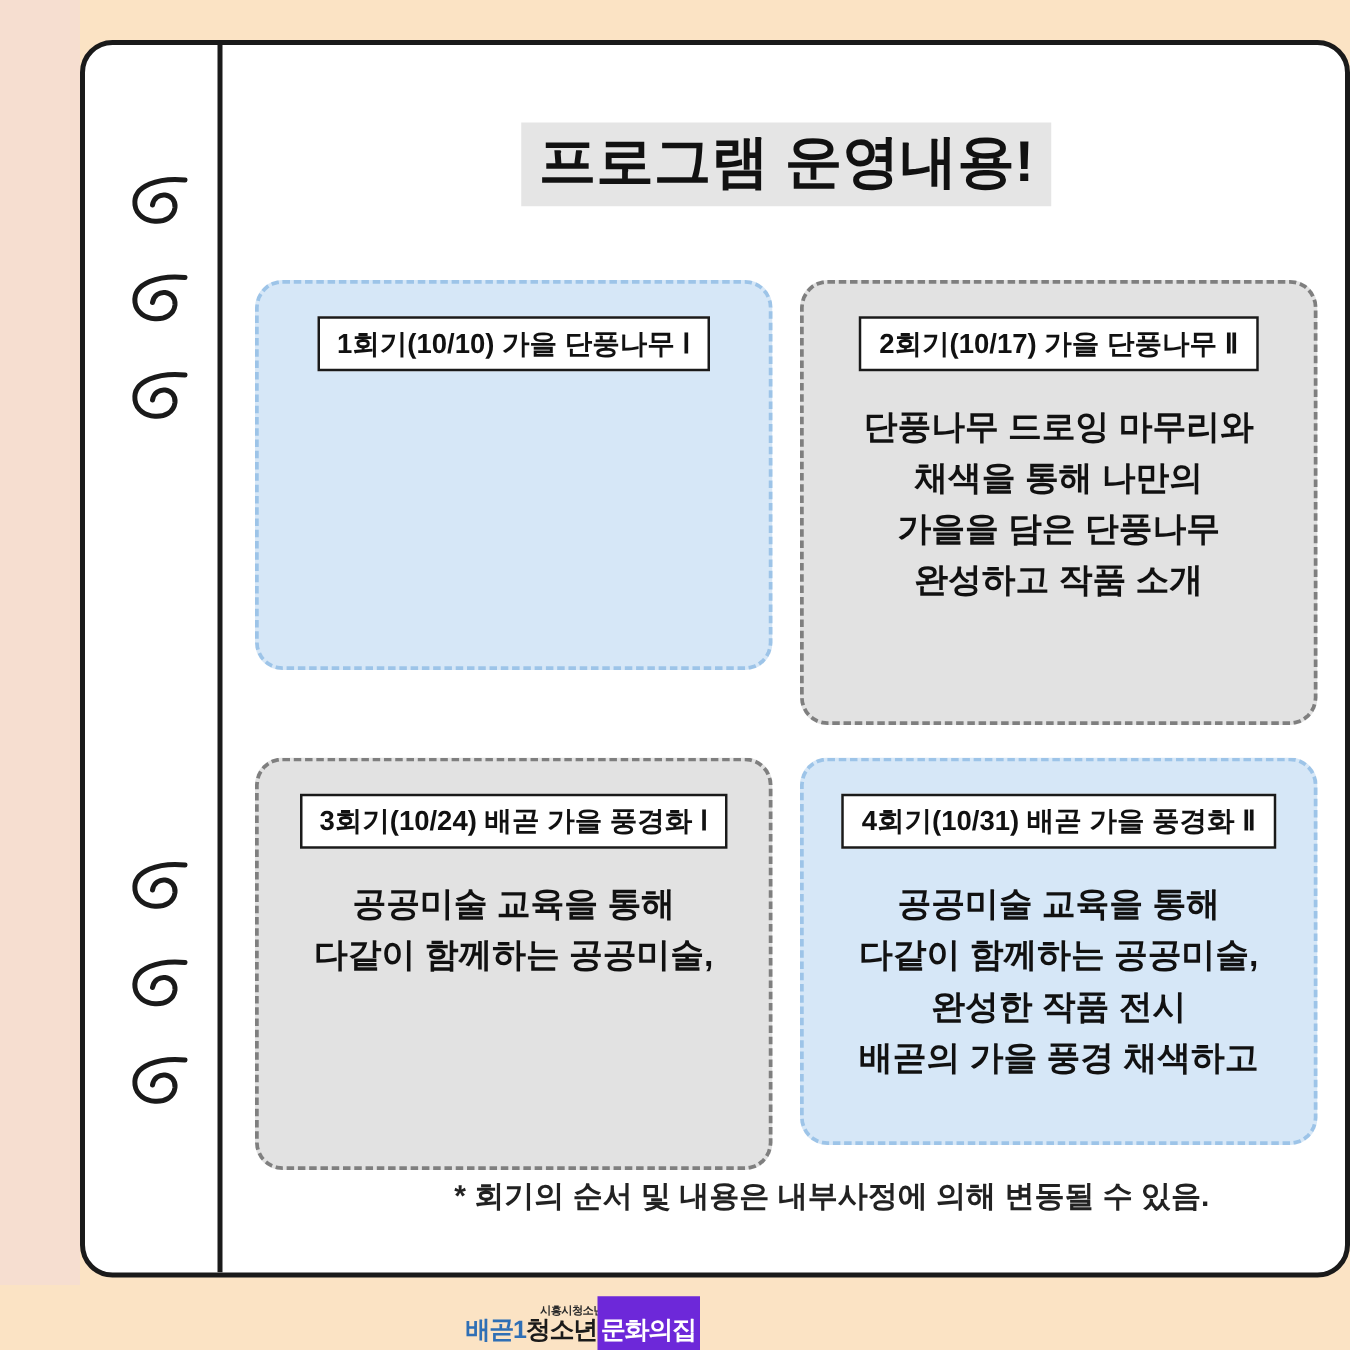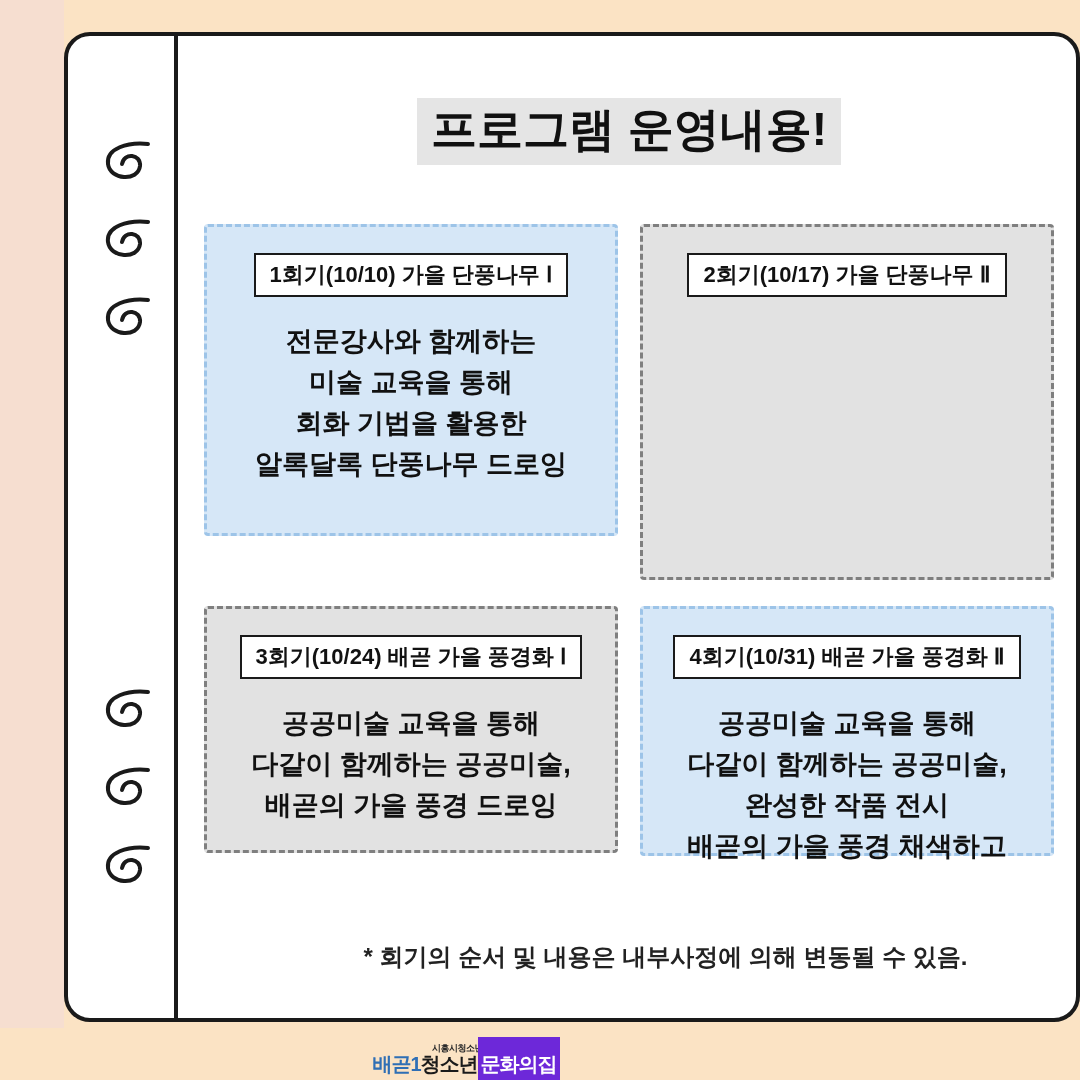--- a/index.html
+++ b/index.html
@@ -93,36 +93,36 @@
     top: 188px;
     width: 850px;
     display: flex;
     flex-wrap: wrap;
     gap: 26px 22px;
   }
 
   .card {
     width: 414px;
     box-sizing: border-box;
-    border-radius: 4px;
+    border-radius: 22px;
     padding: 26px 18px 26px 18px;
     text-align: center;
   }
   .card.blue {
     background: #d6e7f7;
     border: 3px dashed #9dc4e8;
   }
   .card.gray {
     background: #e2e2e2;
     border: 3px dashed #7f7f7f;
   }
   .card.c1 { height: 312px; }
   .card.c2 { height: 356px; }
-  .card.c3 { height: 247px; }
-  .card.c4 { height: 250px; }
+  .card.c3 { height: 330px; }
+  .card.c4 { height: 310px; }
 
   .card-label {
     display: inline-block;
     background: #ffffff;
     border: 2px solid #1a1a1a;
     color: #111111;
     font-size: 22px;
     font-weight: bold;
     padding: 8px 14px;
     line-height: 1.1;
@@ -219,38 +219,37 @@
   <div class="content">
 
     <div class="title-wrap">
       <span class="title">프로그램 운영내용!</span>
     </div>
 
     <div class="grid">
 
       <div class="card blue c1">
         <div class="card-label">1회기(10/10) 가을 단풍나무 Ⅰ</div>
-        <div class="card-body">
-          <div>전문강사와 함께하는</div>
-          <div>미술 교육을 통해</div>
-          <div>회화 기법을 활용한</div>
-          <div>알록달록 단풍나무 드로잉</div>
-        </div>
       </div>
 
       <div class="card gray c2">
         <div class="card-label">2회기(10/17) 가을 단풍나무 Ⅱ</div>
+        <div class="card-body">
+          <div>단풍나무 드로잉 마무리와</div>
+          <div>채색을 통해 나만의</div>
+          <div>가을을 담은 단풍나무</div>
+          <div>완성하고 작품 소개</div>
+        </div>
       </div>
 
       <div class="card gray c3">
         <div class="card-label">3회기(10/24) 배곧 가을 풍경화 Ⅰ</div>
         <div class="card-body">
           <div>공공미술 교육을 통해</div>
           <div>다같이 함께하는 공공미술,</div>
-          <div>배곧의 가을 풍경 드로잉</div>
         </div>
       </div>
 
       <div class="card blue c4">
         <div class="card-label">4회기(10/31) 배곧 가을 풍경화 Ⅱ</div>
         <div class="card-body">
           <div>공공미술 교육을 통해</div>
           <div>다같이 함께하는 공공미술,</div>
           <div>완성한 작품 전시</div>
           <div>배곧의 가을 풍경 채색하고</div>

